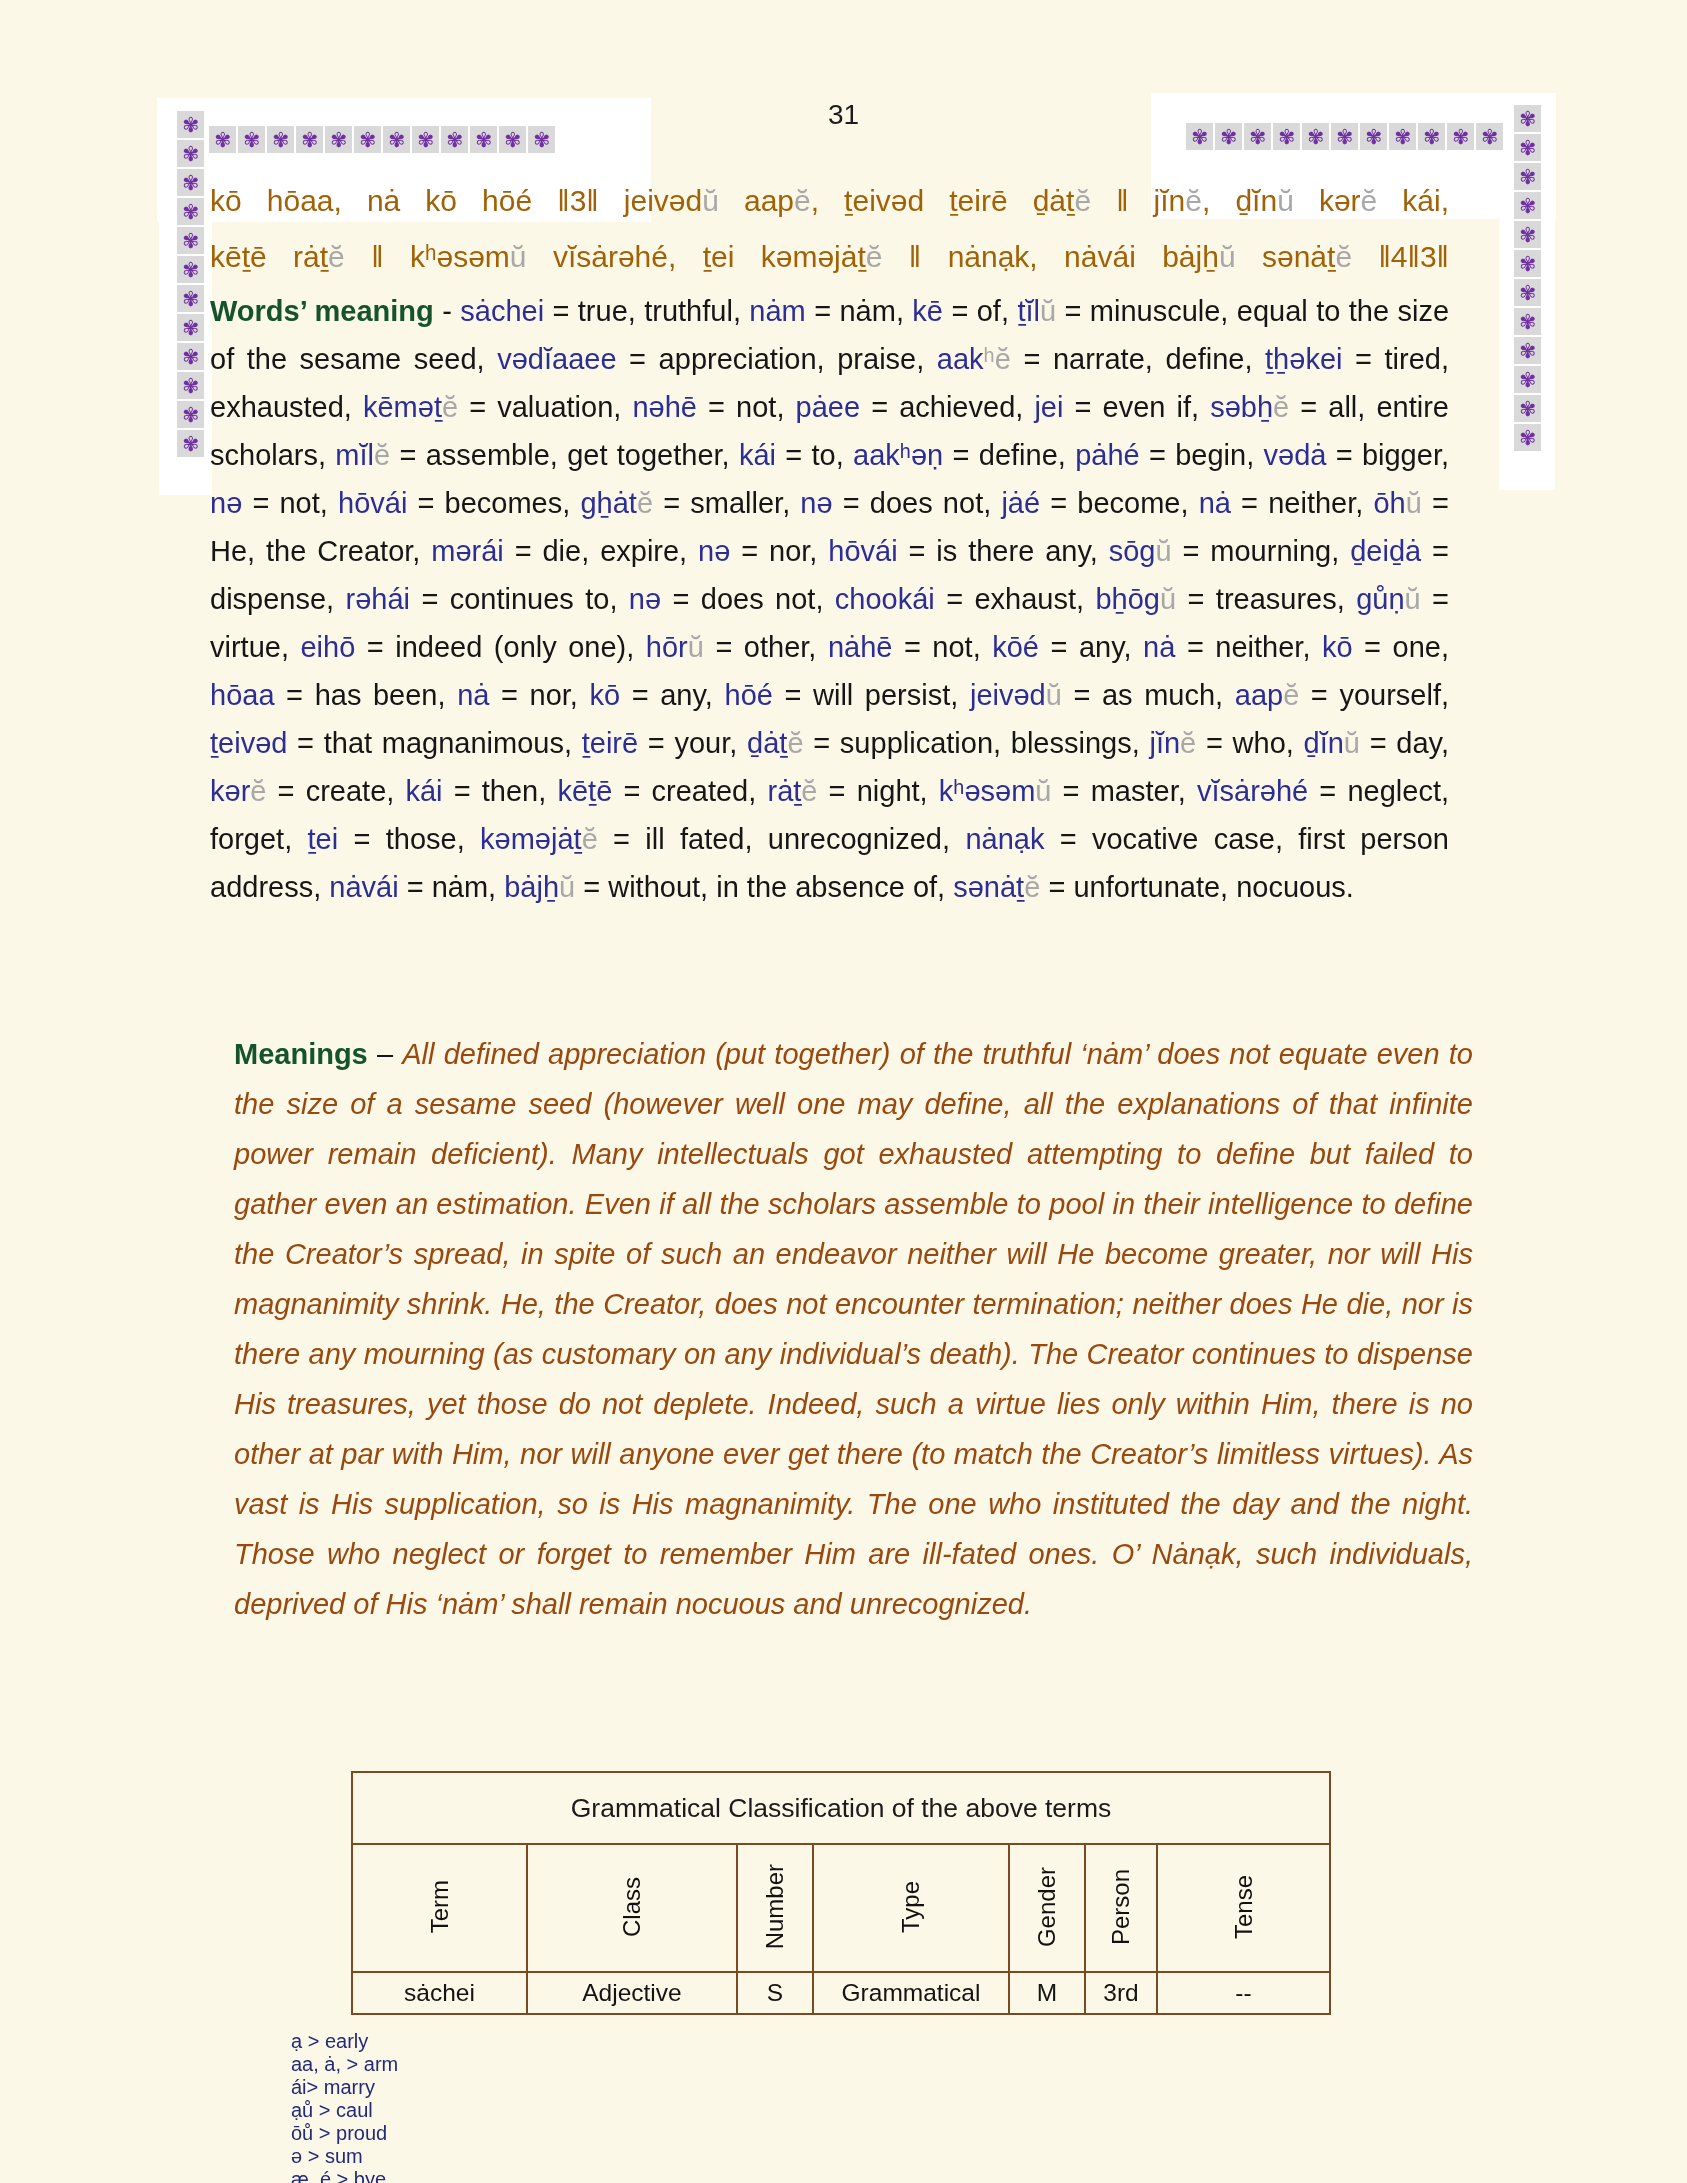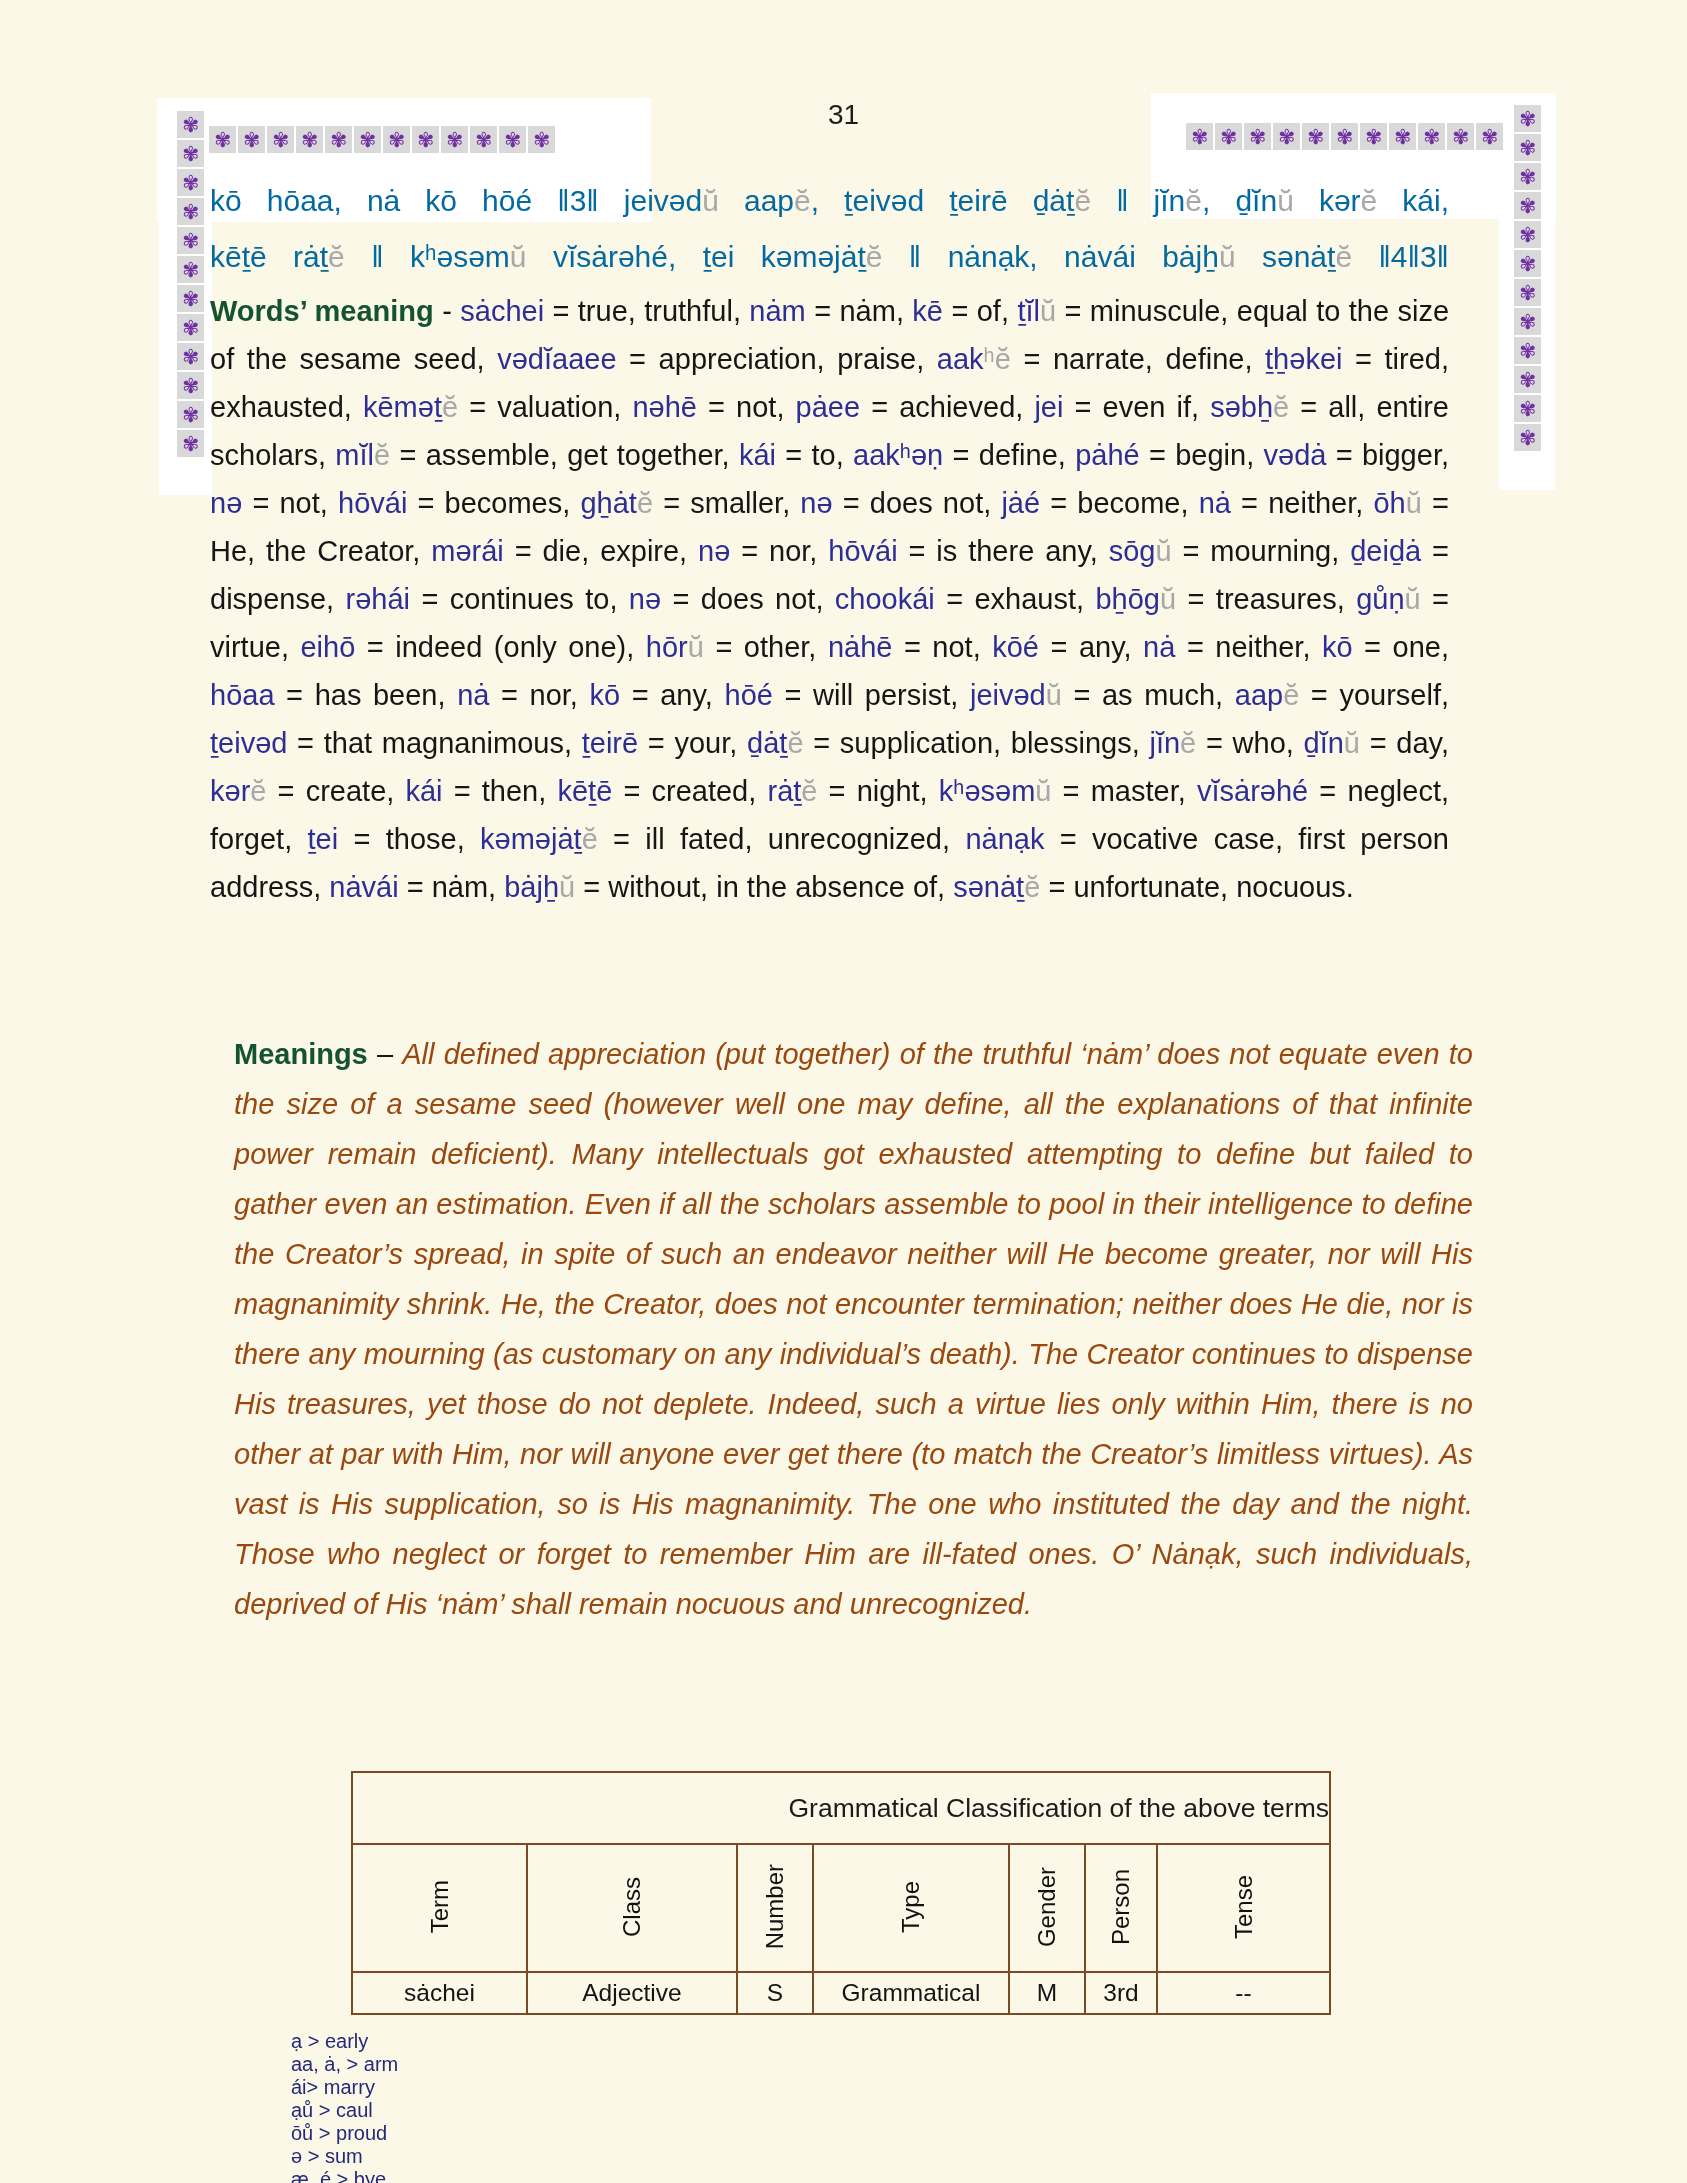--- a/index.html
+++ b/index.html
@@ -20,31 +20,31 @@
   .shabad{position:absolute;left:210px;top:173px;width:1239px;color:#23237b;
     font-size:30px;}
   .shabad .line{text-align:justify;text-align-last:justify;line-height:56px;}
   
   .words{position:absolute;left:210px;top:287px;width:1239px;
     font-size:29px;line-height:48px;text-align:justify;}
   
   .meanings{position:absolute;left:210px;top:1029px;width:1239px;
     font-size:29px;line-height:50px;text-align:justify;margin-left:24px;}
   
-  .seg-s{color:#0369a1;}
+  .seg-s{color:#a16207;}
   .seg-g{color:#a8a8a8;}
   .seg-t{color:#2d2d96;}
   .seg-k{color:#161616;}
   .seg-h{color:#14532d;font-weight:bold;
     text-decoration-thickness:2px;text-underline-offset:6px;}
   .seg-m{color:#99490f;font-style:italic;}
   
   .gram{position:absolute;left:351px;top:1771px;width:979px;
     border-collapse:collapse;table-layout:fixed;}
-  .gram td,.gram th{border:2px solid #7b4a22;padding:0;text-align:right;}
+  .gram td,.gram th{border:2px solid #7b4a22;padding:0;}
   .gram{border:2.6px solid #7b4a22;}
   .gt-title{height:70px;text-align:center;font-size:26.5px;color:#1b1b1b;}
   .gram th{height:126px;text-align:center;vertical-align:middle;font-weight:normal;}
   .vert{writing-mode:vertical-rl;transform:rotate(180deg);display:inline-block;
     font-size:24px;color:#111;}
   .gt-data td{height:40px;text-align:center;font-size:24.5px;color:#141414;}
   .cell-term{color:#2d2d96;}
   
   .pron{position:absolute;left:291px;top:2030px;width:1135px;
     color:#232a7c;font-size:20px;}

